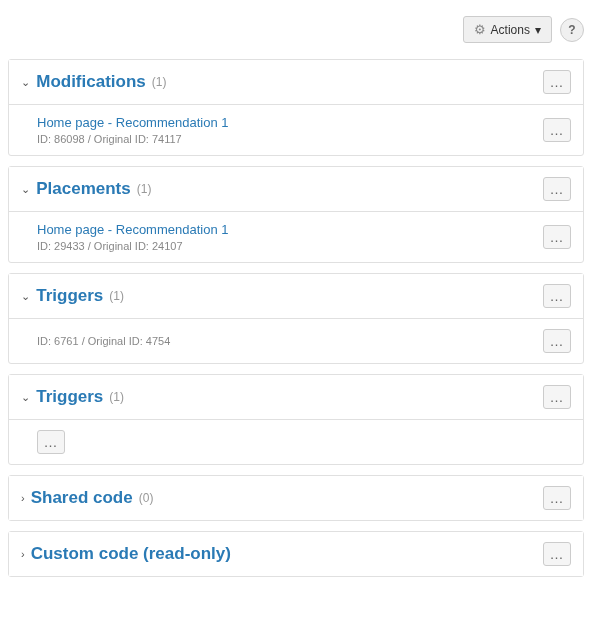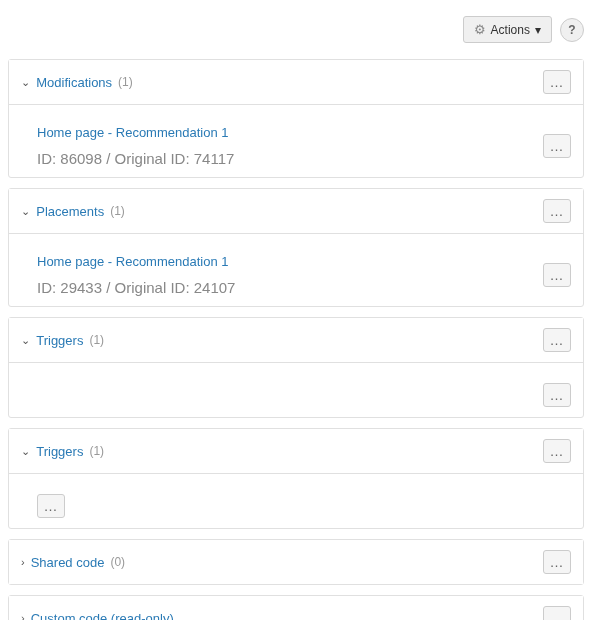--- a/index.html
+++ b/index.html
@@ -90,22 +90,22 @@
       font-size: 11px;
       color: #555;
     }
 
     .chevron-right {
       font-size: 11px;
       color: #555;
     }
 
     .section-title {
-      font-size: 13px;
-      font-weight: normal;
+      font-size: 17px;
+      font-weight: bold;
       color: #2a7ab5;
     }
 
     .section-count {
       font-size: 12px;
       color: #999;
     }
 
     .more-btn {
       width: 28px;
@@ -117,39 +117,38 @@
       align-items: center;
       justify-content: center;
       font-size: 14px;
       color: #666;
       cursor: pointer;
       letter-spacing: 1px;
     }
 
     .section-item {
       border-top: 1px solid #e0e0e0;
-      padding: 20px 12px 10px 28px;
+      padding: 10px 12px 10px 28px;
       display: flex;
       align-items: center;
       justify-content: space-between;
     }
 
     .item-content {}
 
     .item-name {
       font-size: 13px;
       color: #2a7ab5;
       font-weight: normal;
       margin-bottom: 3px;
     }
 
     .item-meta {
-      font-size: 15px;
+      font-size: 11px;
       color: #888;
-      margin-top: 10px;
     }
   </style>
 </head>
 <body>
 
 <div class="page-wrapper">
 
 
   <div class="top-actions">
     <button class="actions-btn">
@@ -201,20 +200,21 @@
       <div class="section-header">
         <div class="section-header-left">
           <span class="chevron-down">⌄</span>
           <span class="section-title">Triggers</span>
           <span class="section-count">(1)</span>
         </div>
         <div class="more-btn">…</div>
       </div>
     <div class="section-item">
           <div class="item-content">
+            <div class="item-meta">ID: 6761 / Original ID: 4754</div>
           </div>
           <div class="more-btn">…</div>
         </div>
       </div>
       <div class="section">
       <div class="section-header">
         <div class="section-header-left">
           <span class="chevron-down">⌄</span>
           <span class="section-title">Triggers</span>
           <span class="section-count">(1)</span>

